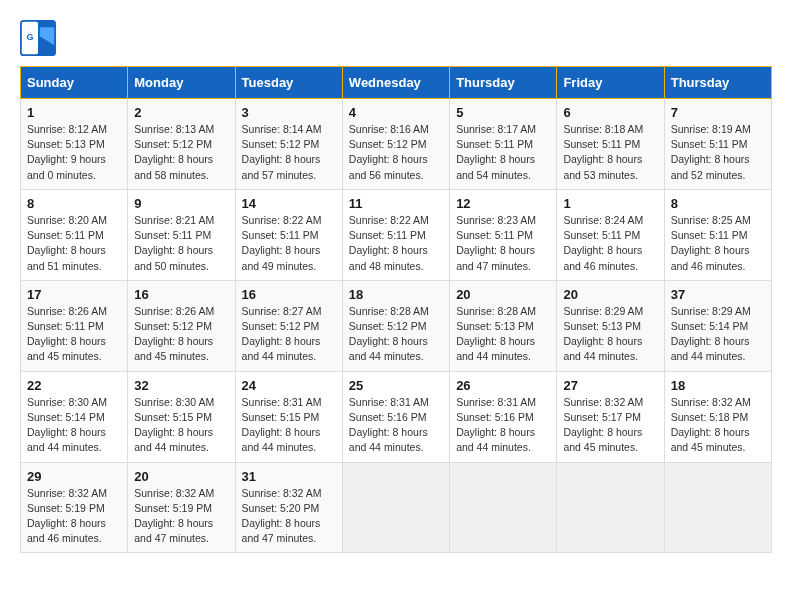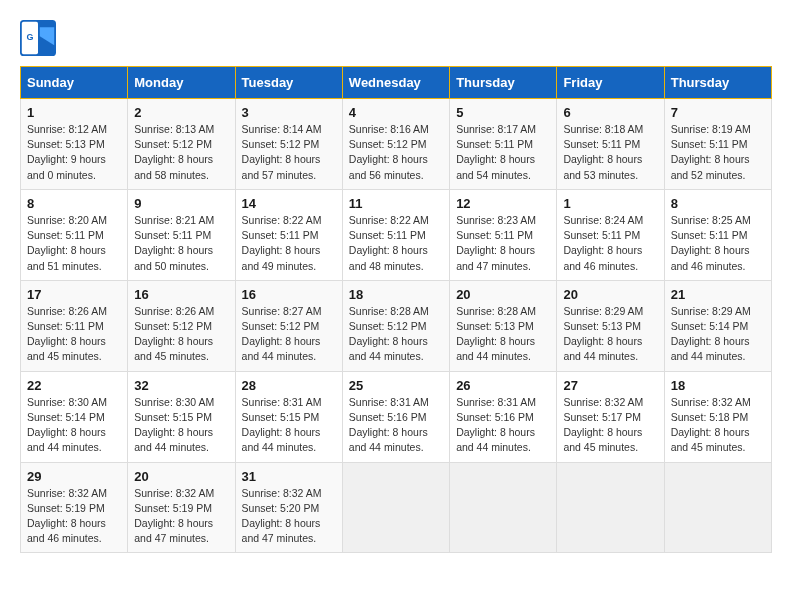--- a/index.html
+++ b/index.html
@@ -192,35 +192,35 @@
         </td>
         <td>
           <span class="day-num">20</span>
           <div class="day-detail">Sunrise: 8:28 AM<br>Sunset: 5:13 PM<br>Daylight: 8 hours and 44 minutes.</div>
         </td>
         <td>
           <span class="day-num">20</span>
           <div class="day-detail">Sunrise: 8:29 AM<br>Sunset: 5:13 PM<br>Daylight: 8 hours and 44 minutes.</div>
         </td>
         <td>
-          <span class="day-num">21</span>
+          <span class="day-num">37</span>
           <div class="day-detail">Sunrise: 8:29 AM<br>Sunset: 5:14 PM<br>Daylight: 8 hours and 44 minutes.</div>
         </td>
       </tr>
       <tr>
         <td>
           <span class="day-num">22</span>
           <div class="day-detail">Sunrise: 8:30 AM<br>Sunset: 5:14 PM<br>Daylight: 8 hours and 44 minutes.</div>
         </td>
         <td>
           <span class="day-num">32</span>
           <div class="day-detail">Sunrise: 8:30 AM<br>Sunset: 5:15 PM<br>Daylight: 8 hours and 44 minutes.</div>
         </td>
         <td>
-          <span class="day-num">28</span>
+          <span class="day-num">24</span>
           <div class="day-detail">Sunrise: 8:31 AM<br>Sunset: 5:15 PM<br>Daylight: 8 hours and 44 minutes.</div>
         </td>
         <td>
           <span class="day-num">25</span>
           <div class="day-detail">Sunrise: 8:31 AM<br>Sunset: 5:16 PM<br>Daylight: 8 hours and 44 minutes.</div>
         </td>
         <td>
           <span class="day-num">26</span>
           <div class="day-detail">Sunrise: 8:31 AM<br>Sunset: 5:16 PM<br>Daylight: 8 hours and 44 minutes.</div>
         </td>

